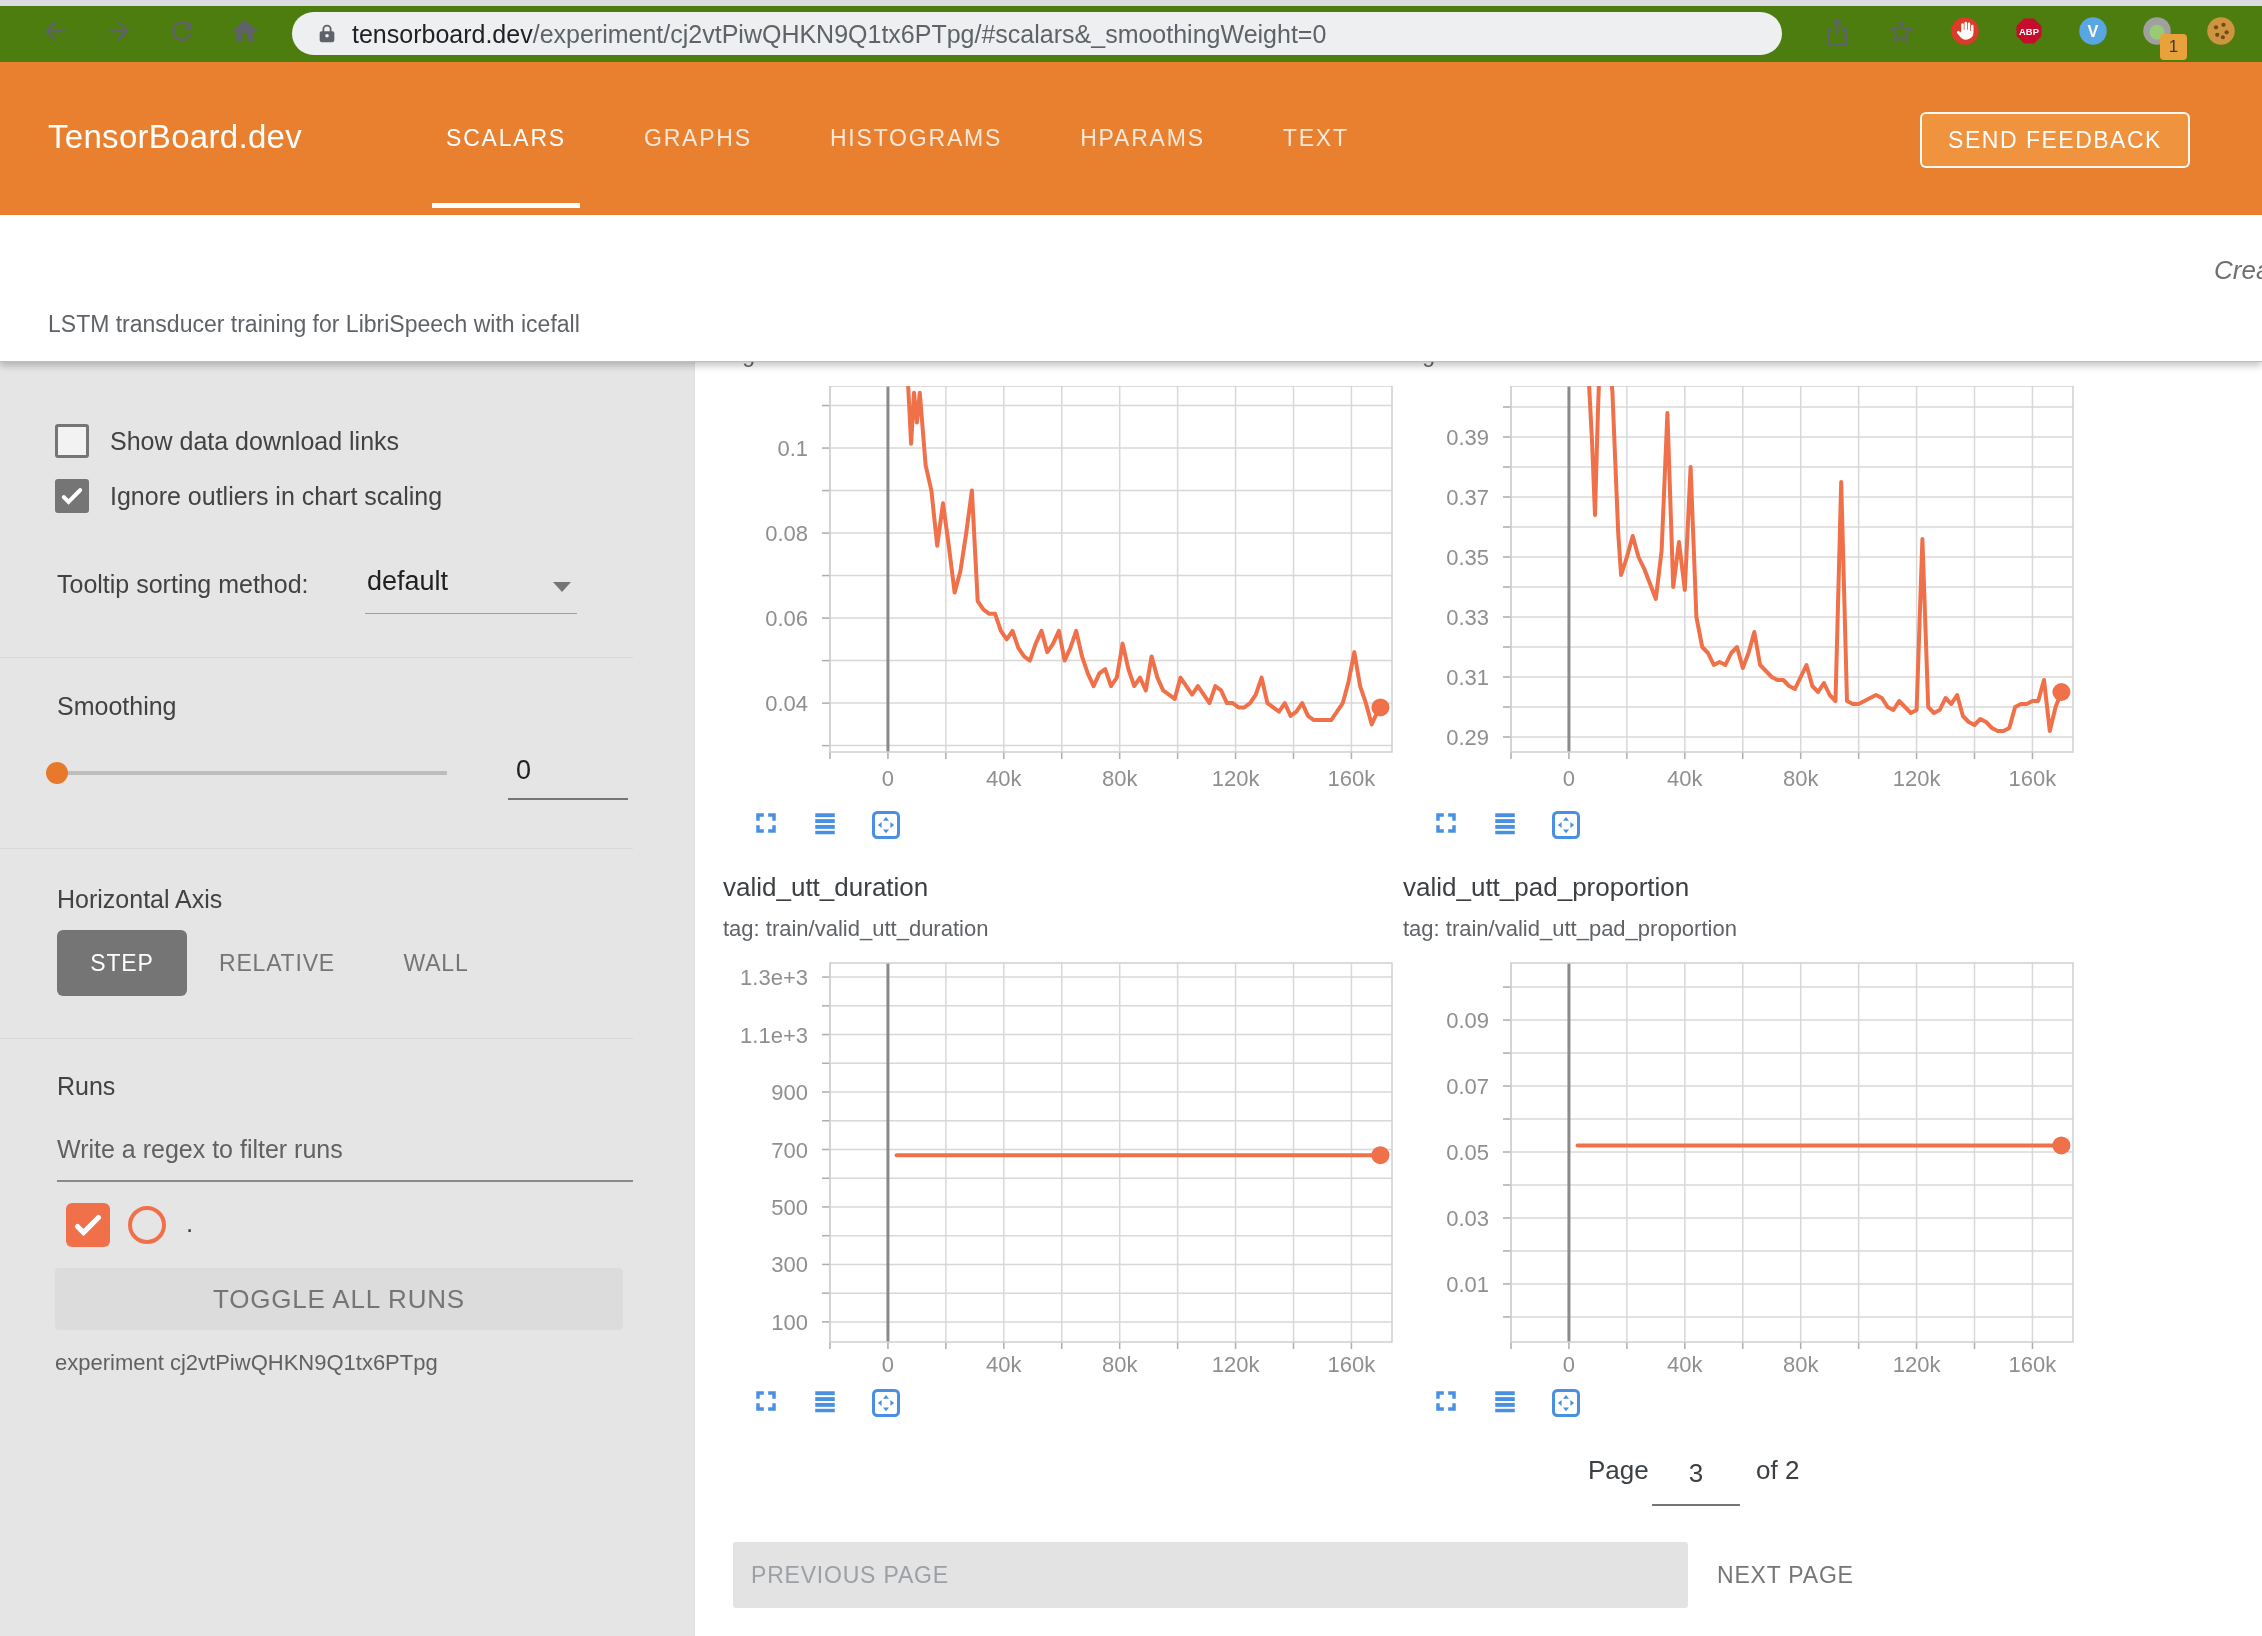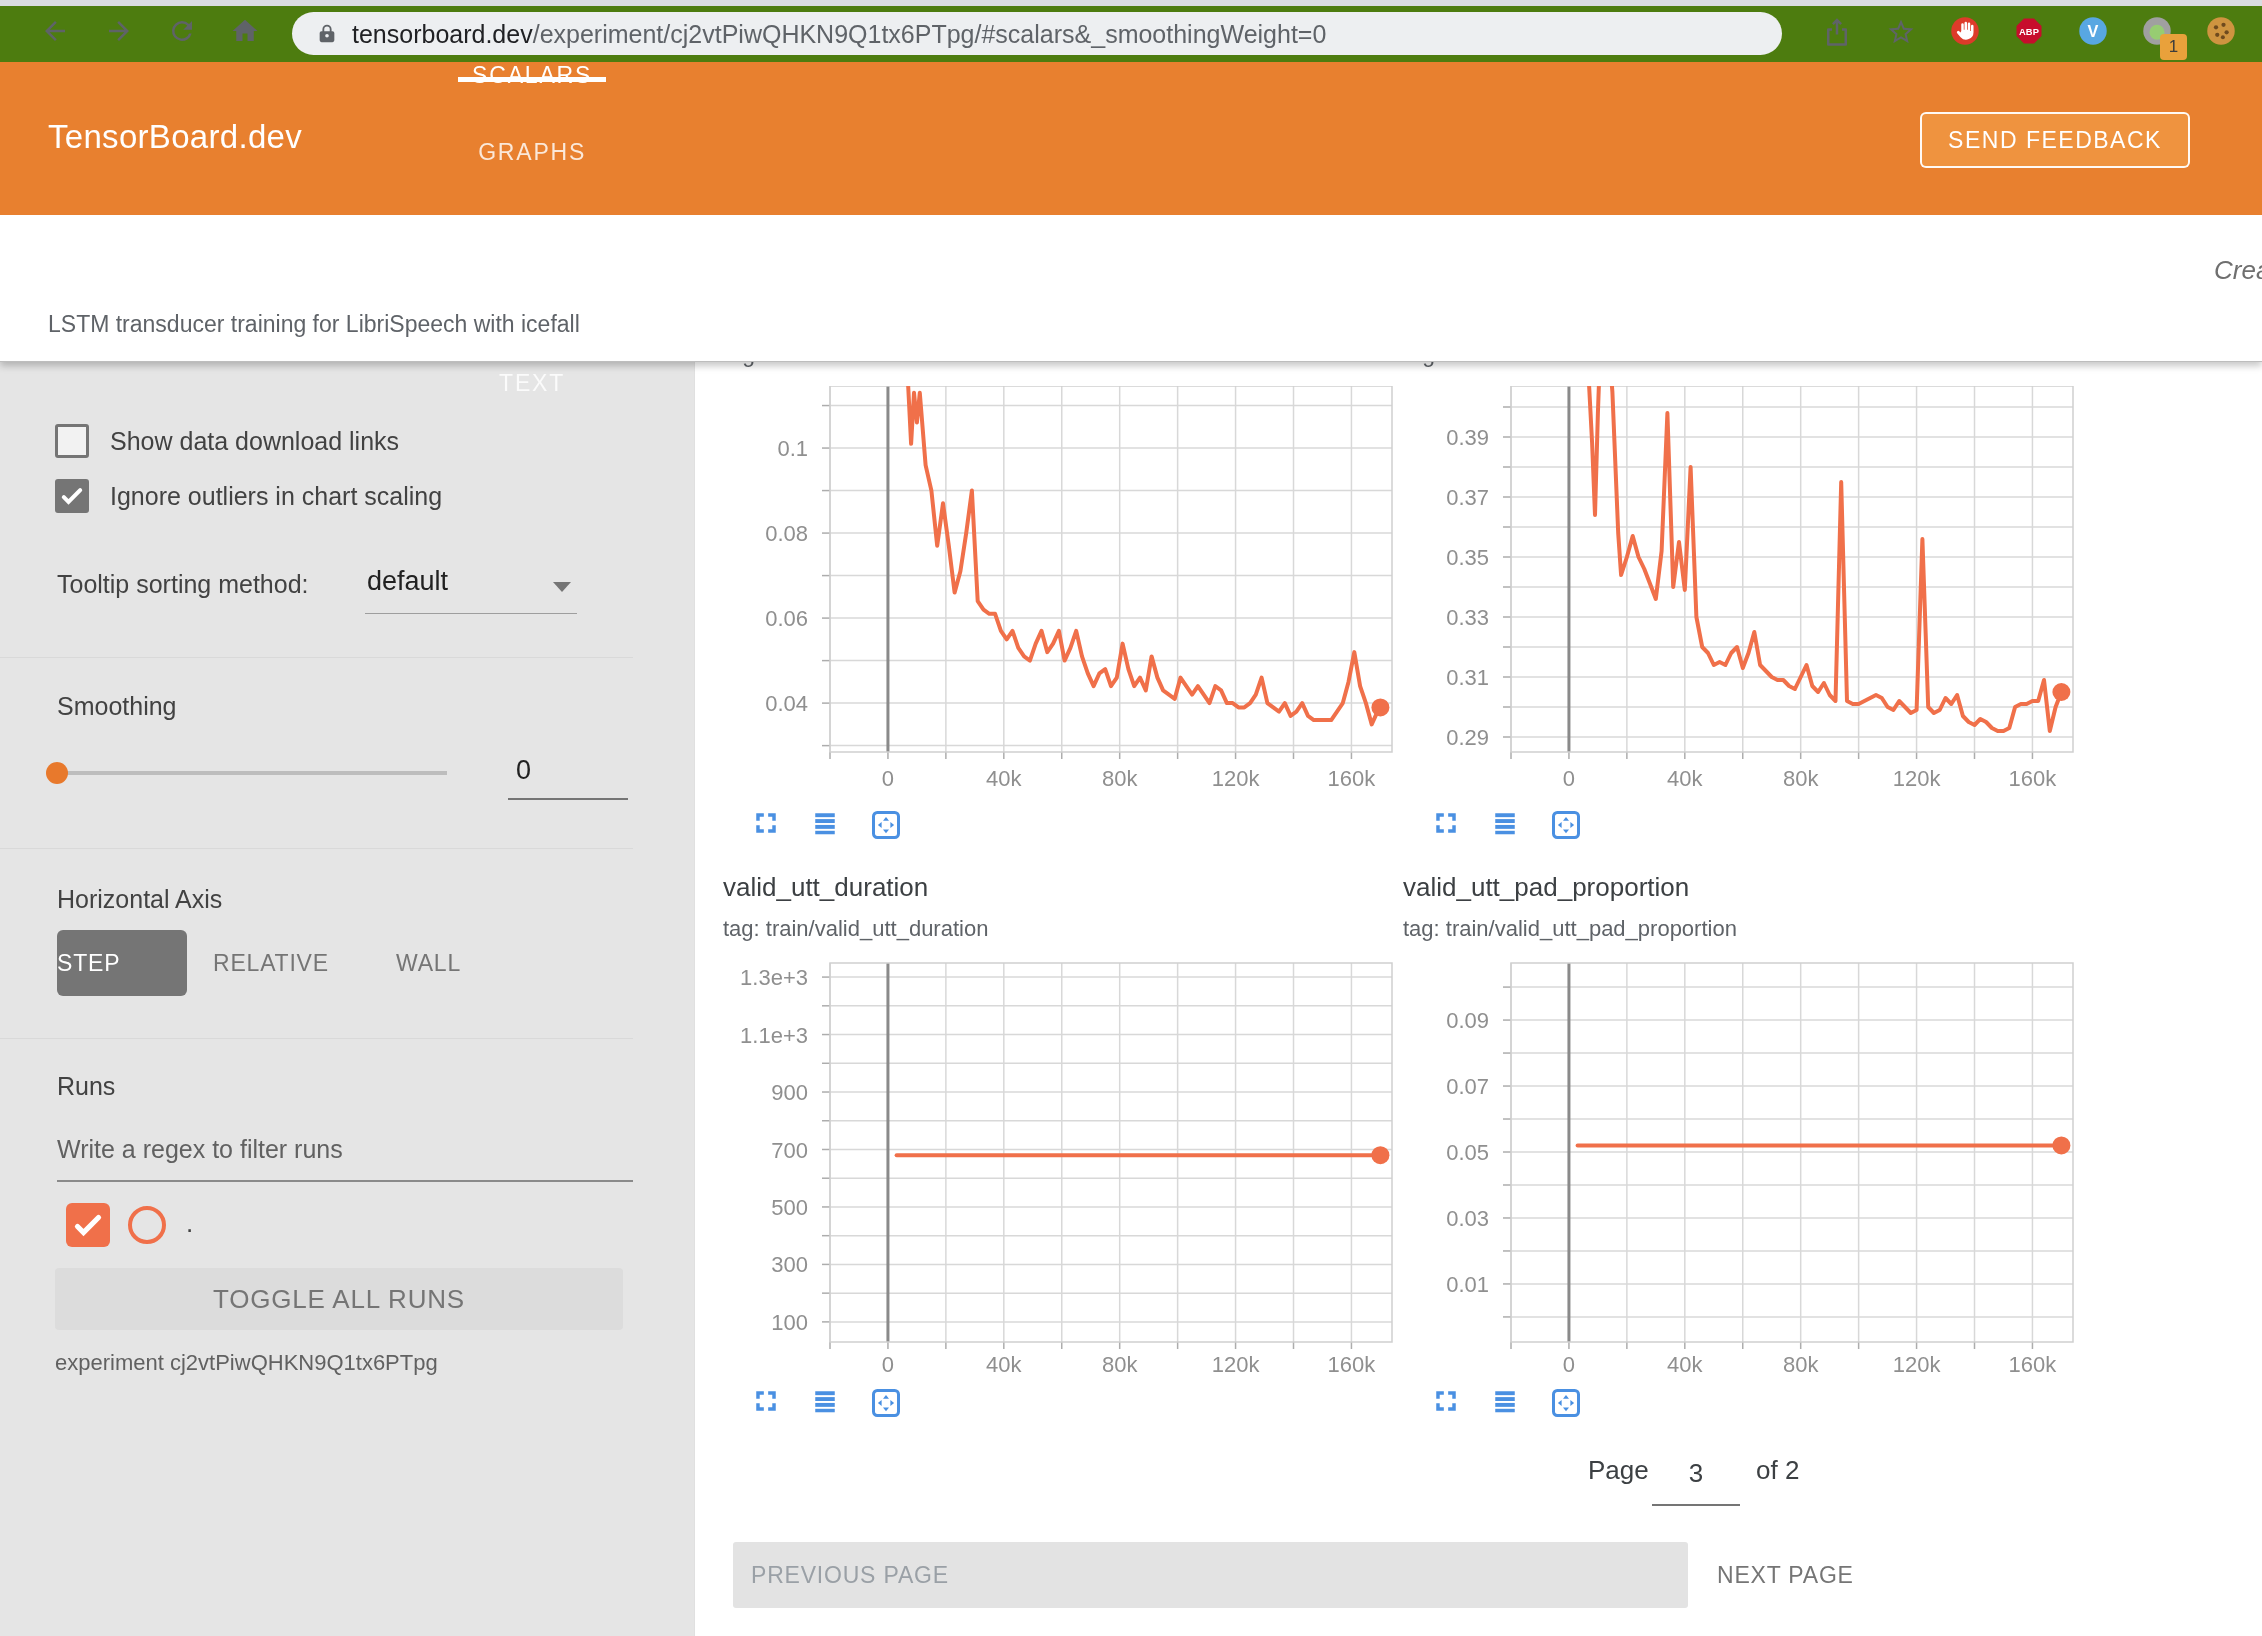--- a/index.html
+++ b/index.html
@@ -14,21 +14,21 @@
   .url-pill { position:absolute; left:292px; top:12px; width:1490px; height:43px; border-radius:22px; background:#edeff1; }
   .url-text { position:absolute; left:60px; top:8px; font-size:25px; white-space:nowrap; }
   .url-host { color:#202124; }
   .url-path { color:#5f6368; }
   .ext-badge { position:absolute; left:2160px; top:34px; width:27px; height:26px; background:#e9a13b;
     border-radius:4px; color:#3c3c3c; font-size:17px; text-align:center; line-height:26px; z-index:42; }
 
   
   .tb-header { position:absolute; left:0; top:62px; width:2262px; height:153px; background:#e8802f; z-index:40; }
   .brand { position:absolute; left:48px; top:56px; color:#fff; font-size:33px; font-weight:500; letter-spacing:0.3px; }
-  .tabs { position:absolute; left:432px; top:0; height:153px; display:flex; gap:50px; align-items:center;flex-direction:column; }
+  .tabs { position:absolute; left:432px; top:0; height:153px; display:flex; gap:50px; align-items:center; }
   .tab { position:relative; color:rgba(255,255,255,0.82); font-size:23px; letter-spacing:1.8px;
     padding:0 14px; height:153px; display:flex; align-items:center; cursor:pointer; }
   .tab.active { color:#fff; font-weight:500; }
   .tab.active::after { content:""; position:absolute; left:0; right:0; bottom:7px; height:5px; background:#fff; }
   .feedback-btn { position:absolute; right:72px; top:50px; width:270px; height:56px; border:2px solid rgba(255,255,255,0.95);
     border-radius:6px; background:#ef933f; color:#fff; font-size:23px; letter-spacing:1.5px;
     text-align:center; line-height:52px; cursor:pointer; }
 
   
   .topbar { position:absolute; left:0; top:215px; width:2262px; height:147px; background:#fff; z-index:30;
@@ -44,21 +44,21 @@
   .cb-box { position:absolute; width:34px; height:34px; border:3px solid #757575; border-radius:3px; background:#f2f2f2; cursor:pointer; }
   .cb-box.checked { background:#757575; }
   .dd-wrap { position:absolute; left:365px; top:196px; width:212px; height:56px; border-bottom:1px solid #9e9e9e; cursor:pointer; }
   .dd-value { position:absolute; left:2px; top:8px; font-size:27px; color:#212121; }
   .dd-arrow { position:absolute; right:6px; top:24px; width:0; height:0;
     border-left:9px solid transparent; border-right:9px solid transparent; border-top:10px solid #757575; }
   .slider-track { position:absolute; left:57px; top:409px; width:390px; height:4px; background:#bdbdbd; cursor:pointer; }
   .slider-thumb { position:absolute; left:46px; top:400px; width:22px; height:22px; border-radius:50%; background:#e8792c; cursor:pointer; }
   .smooth-val { position:absolute; left:508px; top:383px; width:120px; height:55px; border-bottom:2px solid #757575;
     font-size:27px; color:#212121; padding-left:8px; padding-top:10px; }
-  .seg-btn { position:absolute; top:568px; height:66px; font-size:23px; letter-spacing:0.8px; cursor:pointer; }
+  .seg-btn { position:absolute; top:568px; height:66px; font-size:23px; letter-spacing:0.8px; text-align:center; cursor:pointer; }
   .seg-btn.sel { background:#757575; color:#fff; border-radius:6px; line-height:66px; }
   .seg-btn.unsel { color:#757575; line-height:66px; }
   .regex-underline { position:absolute; left:57px; top:818px; width:576px; height:2px; background:#8a8a8a; }
   .regex-ph { position:absolute; left:57px; top:773px; font-size:25px; color:#616161; white-space:nowrap; cursor:text; }
   .run-cb { position:absolute; left:66px; top:841px; width:44px; height:44px; background:#f0704a; border-radius:6px; cursor:pointer; }
   .run-circle { position:absolute; left:128px; top:844px; width:38px; height:38px; border:4px solid #f0704a; border-radius:50%; background:transparent; }
   .run-name { position:absolute; left:186px; top:846px; font-size:26px; color:#424242; }
   .toggle-btn { position:absolute; left:55px; top:906px; width:568px; height:62px; background:#dcdcdc; border-radius:4px;
     color:#757575; font-size:26px; letter-spacing:0.8px; text-align:center; line-height:62px; cursor:pointer; }
   .exp-caption { position:absolute; left:55px; top:988px; font-size:22px; color:#616161; white-space:nowrap; }

